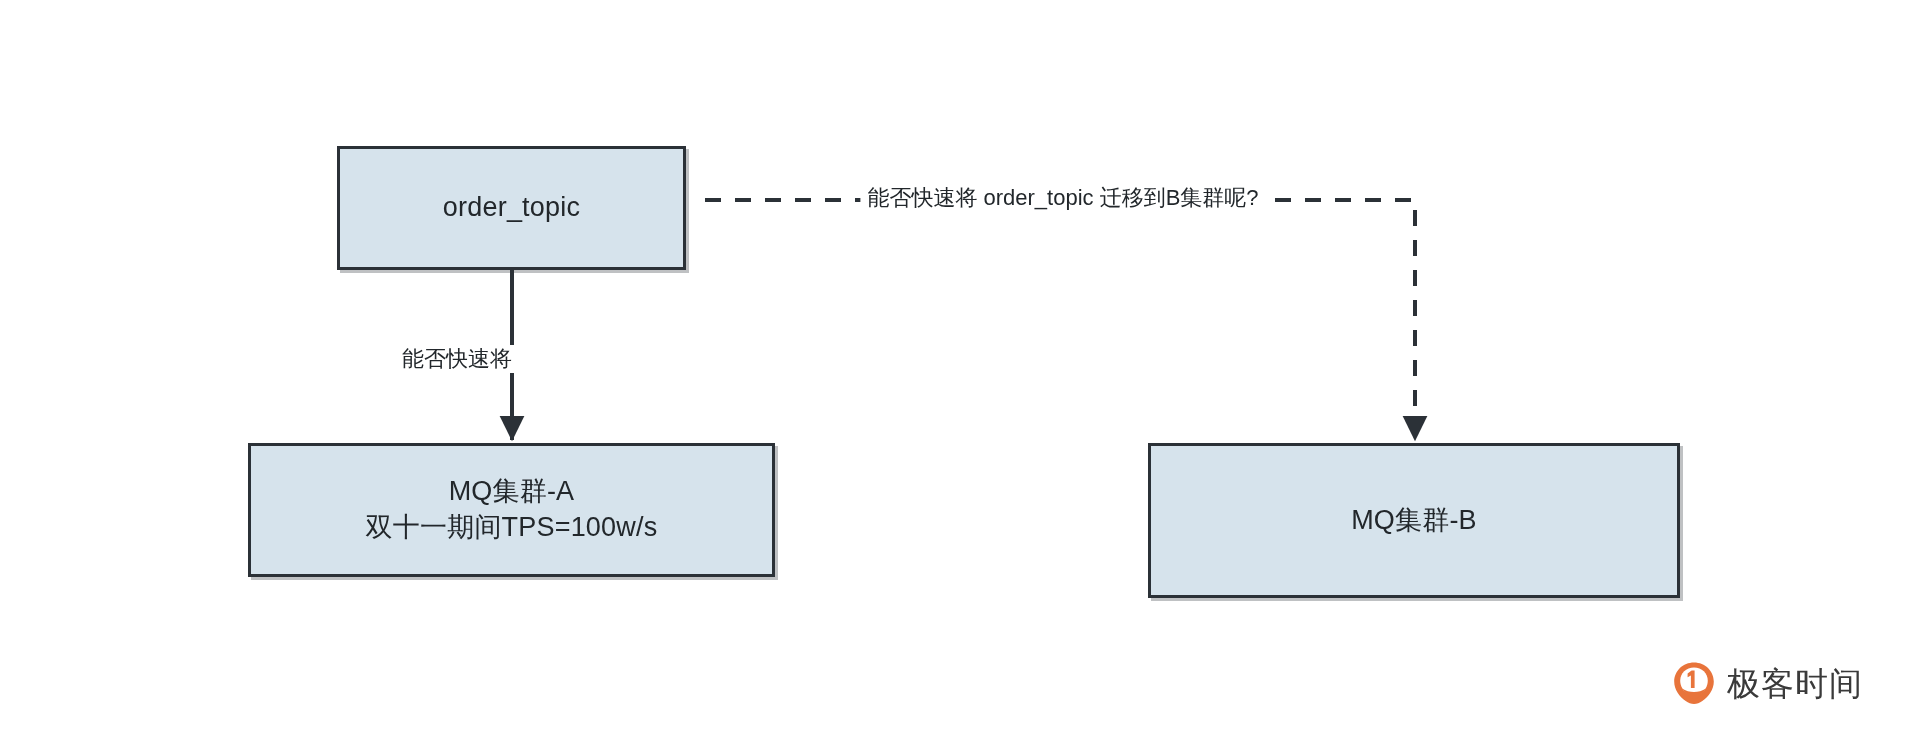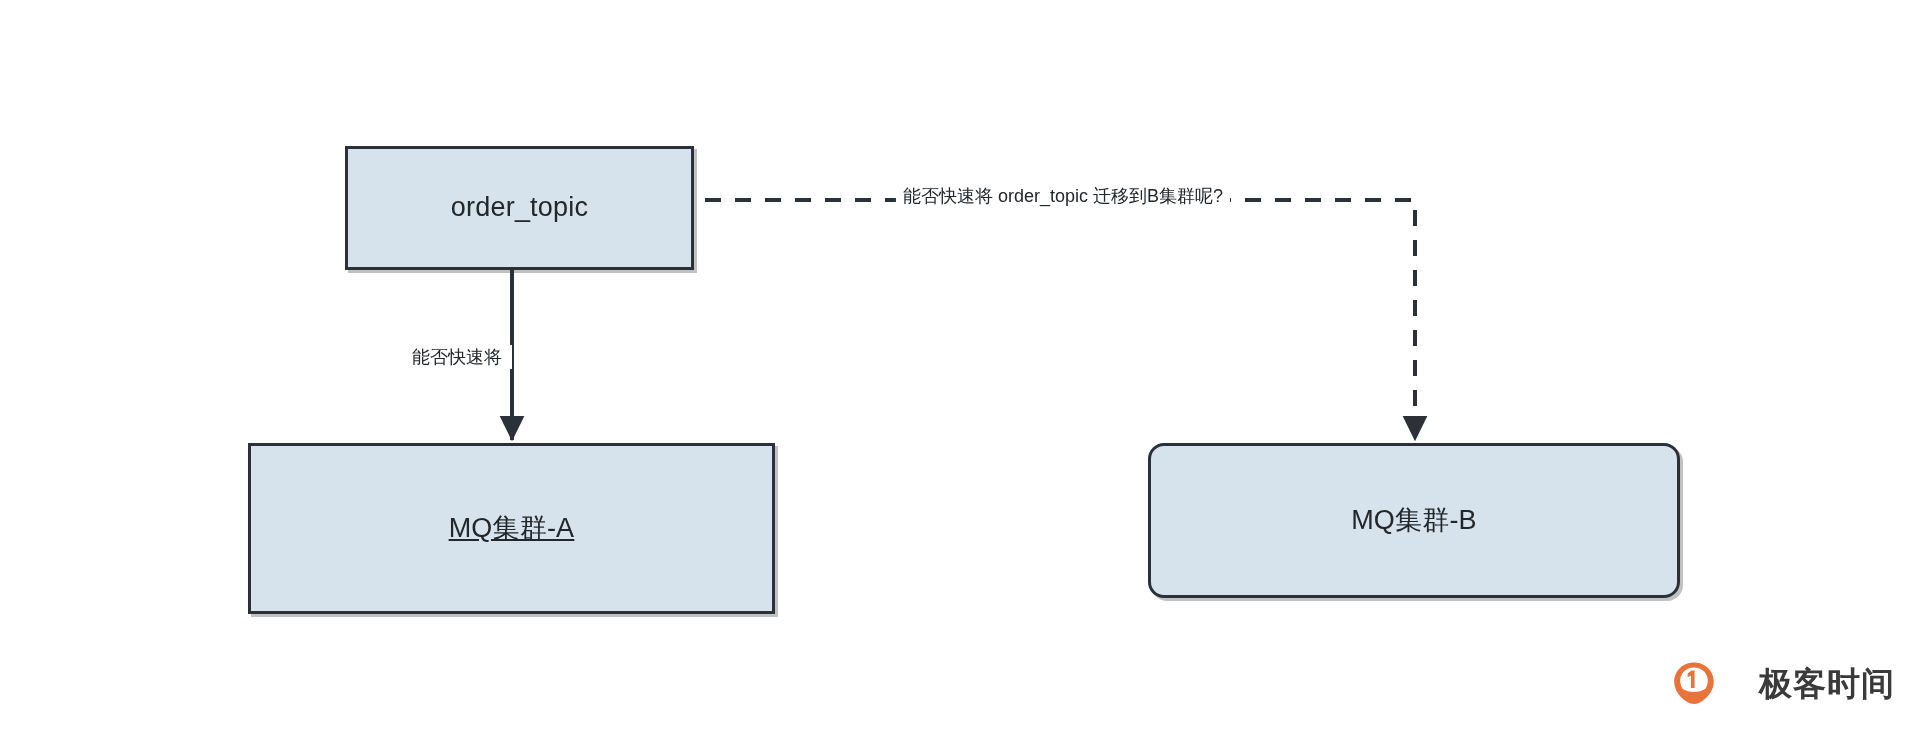--- a/index.html
+++ b/index.html
@@ -37,52 +37,49 @@
     letter-spacing: 0.2px;
     white-space: nowrap;
   }
   .node .line { display: block; }
 
   #node-order-topic {
     left: 337px;
     top: 146px;
     width: 349px;
     height: 124px;
-    margin-left: 8px;
   }
   #node-mq-a {
     left: 248px;
     top: 443px;
     width: 527px;
-    height: 171px;
-    text-decoration: underline;
+    height: 134px;
   }
   #node-mq-b {
     left: 1148px;
     top: 443px;
     width: 532px;
     height: 155px;
-    border-radius: 16px;
   }
 
   
   #edges {
     position: absolute;
     left: 0;
     top: 0;
     width: 1920px;
     height: 747px;
     pointer-events: none;
   }
 
   
   .edge-label {
     position: absolute;
     color: #22272b;
-    font-size: 18px;
+    font-size: 22px;
     line-height: 1;
     white-space: nowrap;
     background: #ffffff;
     padding: 2px 6px;
   }
   #label-send {
     left: 457px;
     top: 345px;
     transform: translateX(-50%);
     padding: 3px 10px;
@@ -103,26 +100,25 @@
     align-items: center;
     gap: 11px;
   }
   #logo-mark {
     width: 44px;
     height: 44px;
     flex: 0 0 44px;
   }
   #logo-text {
     font-size: 33px;
-    font-weight: bold;
+    font-weight: normal;
     color: #3a3a3a;
     letter-spacing: 1px;
     line-height: 1;
     white-space: nowrap;
-    margin-left: 32px;
   }
 </style>
 </head>
 <body>
 
 <div id="canvas">
 
   <svg id="edges" viewBox="0 0 1920 747" width="1920" height="747" xmlns="http://www.w3.org/2000/svg">
     <defs>
       <marker id="arrowSolid" viewBox="0 0 12 12" refX="10.5" refY="6" markerWidth="7" markerHeight="7" orient="auto-start-reverse">
@@ -137,20 +133,21 @@
 
     <path d="M 705 200 L 1415 200 L 1415 440" stroke="#2b3137" stroke-width="4" fill="none" stroke-dasharray="16 14" marker-end="url(#arrowDashed)"></path>
   </svg>
 
   <div class="node" id="node-order-topic">
     <span class="line">order_topic</span>
   </div>
 
   <div class="node" id="node-mq-a">
     <span class="line">MQ集群-A</span>
+    <span class="line">双十一期间TPS=100w/s</span>
   </div>
 
   <div class="node" id="node-mq-b">
     <span class="line">MQ集群-B</span>
   </div>
 
   <div class="edge-label" id="label-send">能否快速将</div>
 
   <div class="edge-label" id="label-migrate">能否快速将 order_topic 迁移到B集群呢?</div>
 

